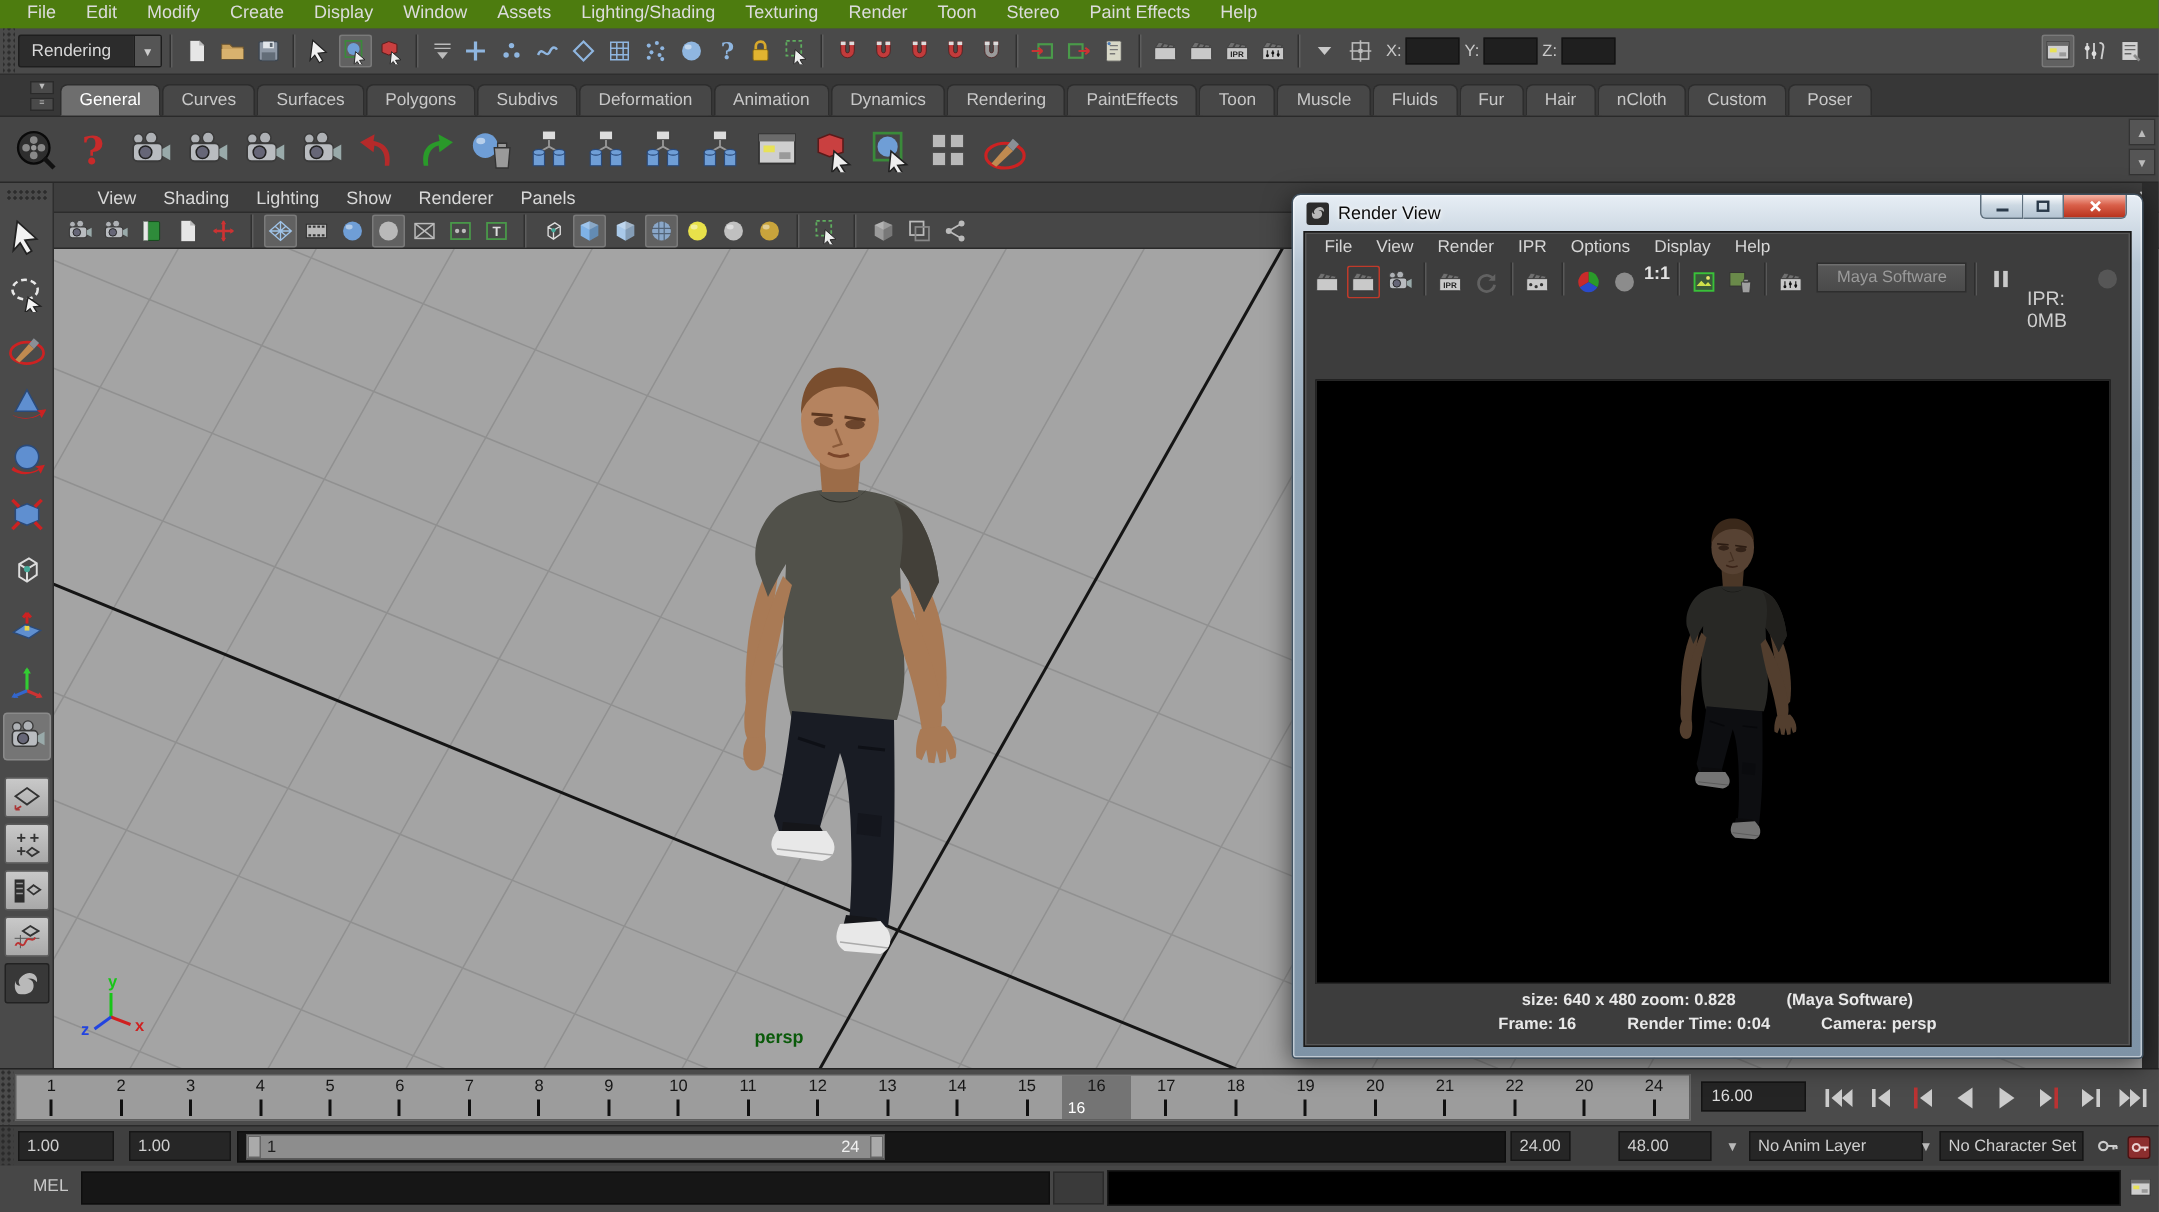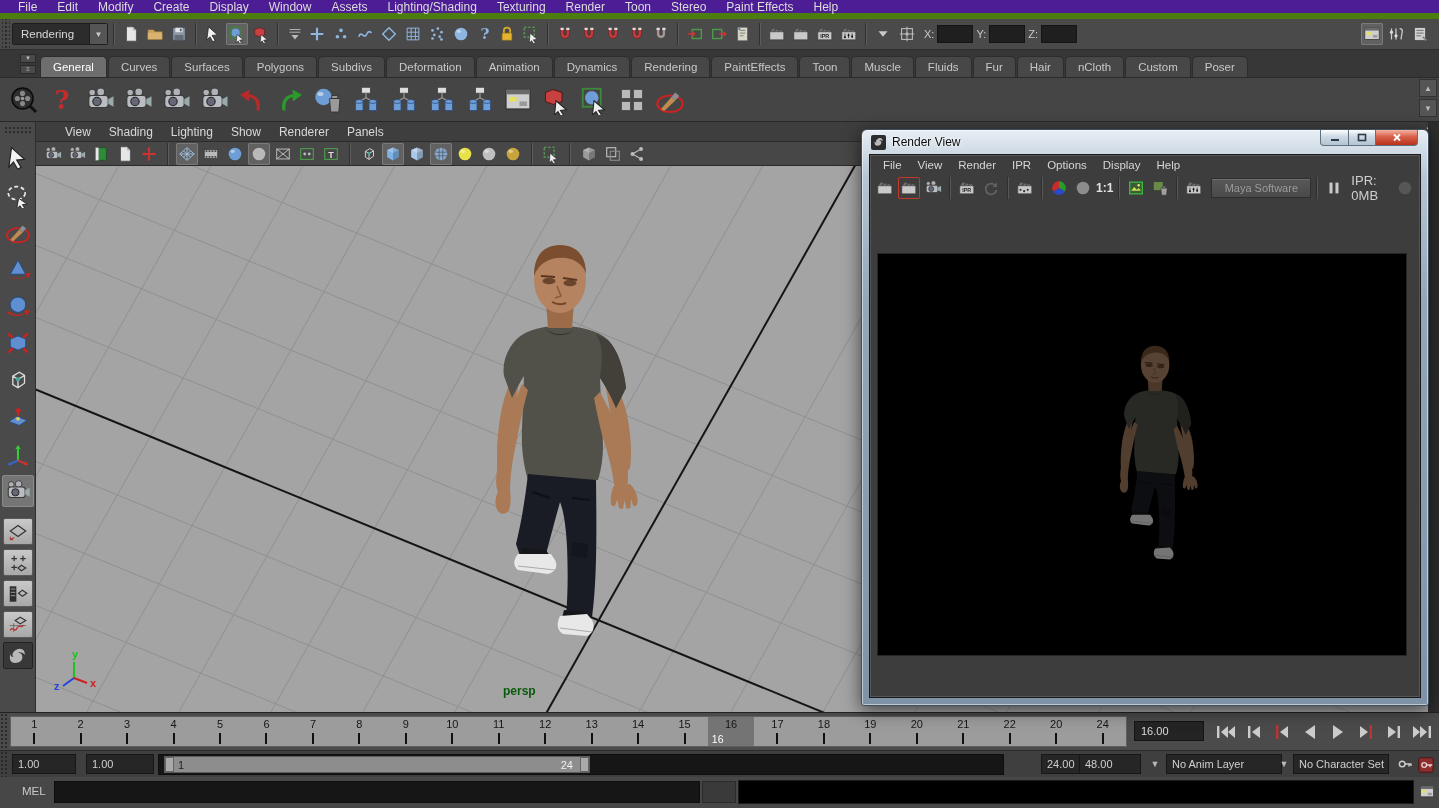--- a/index.html
+++ b/index.html
@@ -10,21 +10,21 @@
   
   .icn{width:22px;height:22px;display:inline-flex;align-items:center;justify-content:center;border-radius:2px;flex:none;}
   .icn svg{width:18px;height:18px;display:block;}
   .icn[data-variant="active"]{background:#616161;box-shadow:inset 0 0 0 1px #7a7a7a;}
   .icn[data-variant="red"]{box-shadow:inset 0 0 0 1px #c03a2a;}
   .icn[data-variant="grayed"]{opacity:.4;}
   .ssep{width:2px;height:22px;border-left:1px solid #303030;border-right:1px solid #5d5d5d;margin:0 5px;flex:none;}
   .grip{width:8px;align-self:stretch;background-image:radial-gradient(#2c2c2c 1px,transparent 1.2px);background-size:4px 4px;background-position:2px 2px;flex:none;}
 
   
-  #menubar{top:0;height:19px;background:#4c1d95;border-bottom:6px solid #4d7c0f;display:flex;align-items:center;padding-left:8px;gap:0;}
+  #menubar{top:0;height:19px;background:#4d7c0f;border-bottom:3px solid #4d7c0f;display:flex;align-items:center;padding-left:8px;gap:0;}
   #menubar .mitem{color:#dcdcdc;font-size:12px;padding:0 10px;line-height:19px;}
 
   
   #statusline{top:19px;height:31px;background:#4a4a4a;border-bottom:1px solid #2e2e2e;display:flex;align-items:center;padding:0 2px;}
   .menuset{display:flex;align-items:center;height:22px;margin-left:2px;background:#2c2c2c;border:1px solid #1e1e1e;border-radius:2px;}
   .menuset .mtext{color:#d8d8d8;font-size:11.5px;padding:0 8px;width:76px;}
   .menuset .marrow{width:18px;height:100%;background:#555;border-left:1px solid #1e1e1e;display:flex;align-items:center;justify-content:center;color:#ccc;font-size:8px;}
   .coords{display:flex;align-items:center;gap:3px;margin-left:6px;}
   .coords label{color:#c9c9c9;font-size:11px;}
   .coords input{width:36px;height:18px;background:#1f1f1f;border:1px solid #141414;color:#ddd;font-size:11px;padding:0 3px;}
@@ -75,21 +75,21 @@
   #rv-title .wtitle{font-size:12px;color:#0a0a0a;text-shadow:0 0 5px rgba(255,255,255,.95),0 0 2px rgba(255,255,255,.9);}
   .winbtns{position:absolute;right:10px;top:0;display:flex;}
   .winbtn{height:16px;border:1px solid #5f707e;border-top:none;display:flex;align-items:center;justify-content:center;background:linear-gradient(#fdfeff,#cdd9e3 45%,#b4c4d2);}
   .winbtn.min{width:29px;border-radius:0 0 0 4px;}
   .winbtn.max{width:27px;border-left:none;}
   .winbtn.close{width:42px;border-left:none;border-radius:0 0 4px 0;background:linear-gradient(#f5b3a4,#d9604a 45%,#b8321c);}
   .winbtn svg{width:10px;height:9px;}
   #rv-content{position:relative;width:100%;height:100%;background:#3d3d3d;border:1px solid #1a1a1a;box-shadow:inset 0 0 0 1px #565656;}
   #rv-menus{display:flex;align-items:center;gap:2px;padding:3px 4px 1px 6px;}
   #rv-menus .mitem{color:#d6d6d6;font-size:11.5px;padding:1px 7px;}
-  #rv-toolbar{display:flex;align-items:center;gap:2px;padding:2px 4px;height:30px;}
+  #rv-toolbar{display:flex;gap:2px;padding:2px 4px;height:30px;}
   .rsep{width:2px;height:22px;border-left:1px solid #2e2e2e;border-right:1px solid #585858;margin:0 3px;flex:none;}
   .rv-renderer{width:100px;height:20px;margin-left:4px;background:linear-gradient(#585858,#4a4a4a);border:1px solid #2e2e2e;box-shadow:inset 0 1px 0 #6e6e6e;color:#9b9b9b;font-size:11px;display:flex;align-items:center;justify-content:center;flex:none;}
   .rv-ipr{color:#cfcfcf;font-size:13px;margin:16px 4px;}
   .zoomratio{color:#e2e2e2;font-size:12px;font-weight:bold;width:24px;text-align:center;}
   #rv-image{position:absolute;left:7px;top:98px;width:530px;height:403px;background:#000;border:1px solid #262626;}
   #rv-status{position:absolute;left:0;right:0;top:506px;text-align:center;color:#e8e8e8;font-size:11px;font-weight:bold;}
   #rv-status .line{display:flex;justify-content:center;gap:34px;margin-bottom:4px;}
 
   
   #timeline{top:712px;height:38px;background:#4b4b4b;border-top:1px solid #222;display:block;}
@@ -1305,20 +1305,31 @@
           </svg>
         </span>
     </div>
     <div id="rv-image">
       <svg width="530" height="403" viewBox="0 0 530 403">
         <g style="filter:brightness(.5) saturate(.85)">
           <use href="#char-man" width="180" height="420" transform="translate(229,90) scale(0.547)"></use>
         </g>
       </svg>
     </div>
+    <div id="rv-status">
+      <div class="line">
+        <span>size: 640 x 480 zoom: 0.828</span>
+        <span>(Maya Software)</span>
+      </div>
+      <div class="line">
+        <span>Frame: 16</span>
+        <span>Render Time: 0:04</span>
+        <span>Camera: persp</span>
+      </div>
+    </div>
   </div>
 </div>
 
 <div id="timeline" class="row">
   <span id="tl-grip"></span>
   <div id="ruler">
 
   <div class="frame">
       <span class="fnum">1</span>
       <span class="ftick"></span>
@@ -1469,21 +1480,21 @@
   <div class="rfield" style="left:12px;width:64px">1.00</div>
   <div class="rfield" style="left:86px;width:68px">1.00</div>
   <div id="rs-track">
     <div id="rs-bar">
       <span class="rs-handle"></span>
       <span class="lab1">1</span>
       <span class="lab2">24</span>
       <span class="rs-handle"></span>
     </div>
   </div>
-  <div class="rfield" style="left:1041px;width:62px">24.00</div>
+  <div class="rfield" style="left:1007px;width:40px">24.00</div>
   <div class="rfield" style="left:1079px;width:62px">48.00</div>
   <span class="dd" style="left:1148px">▼</span>
   <div class="rfield" style="left:1166px;width:116px">No Anim Layer</div>
   <span class="dd" style="left:1277px">▼</span>
   <div class="rfield" style="left:1293px;width:96px">No Character Set</div>
   <span class="icn" id="rr-key">
       <svg>
         <use href="#s-key"></use>
       </svg>
     </span>

